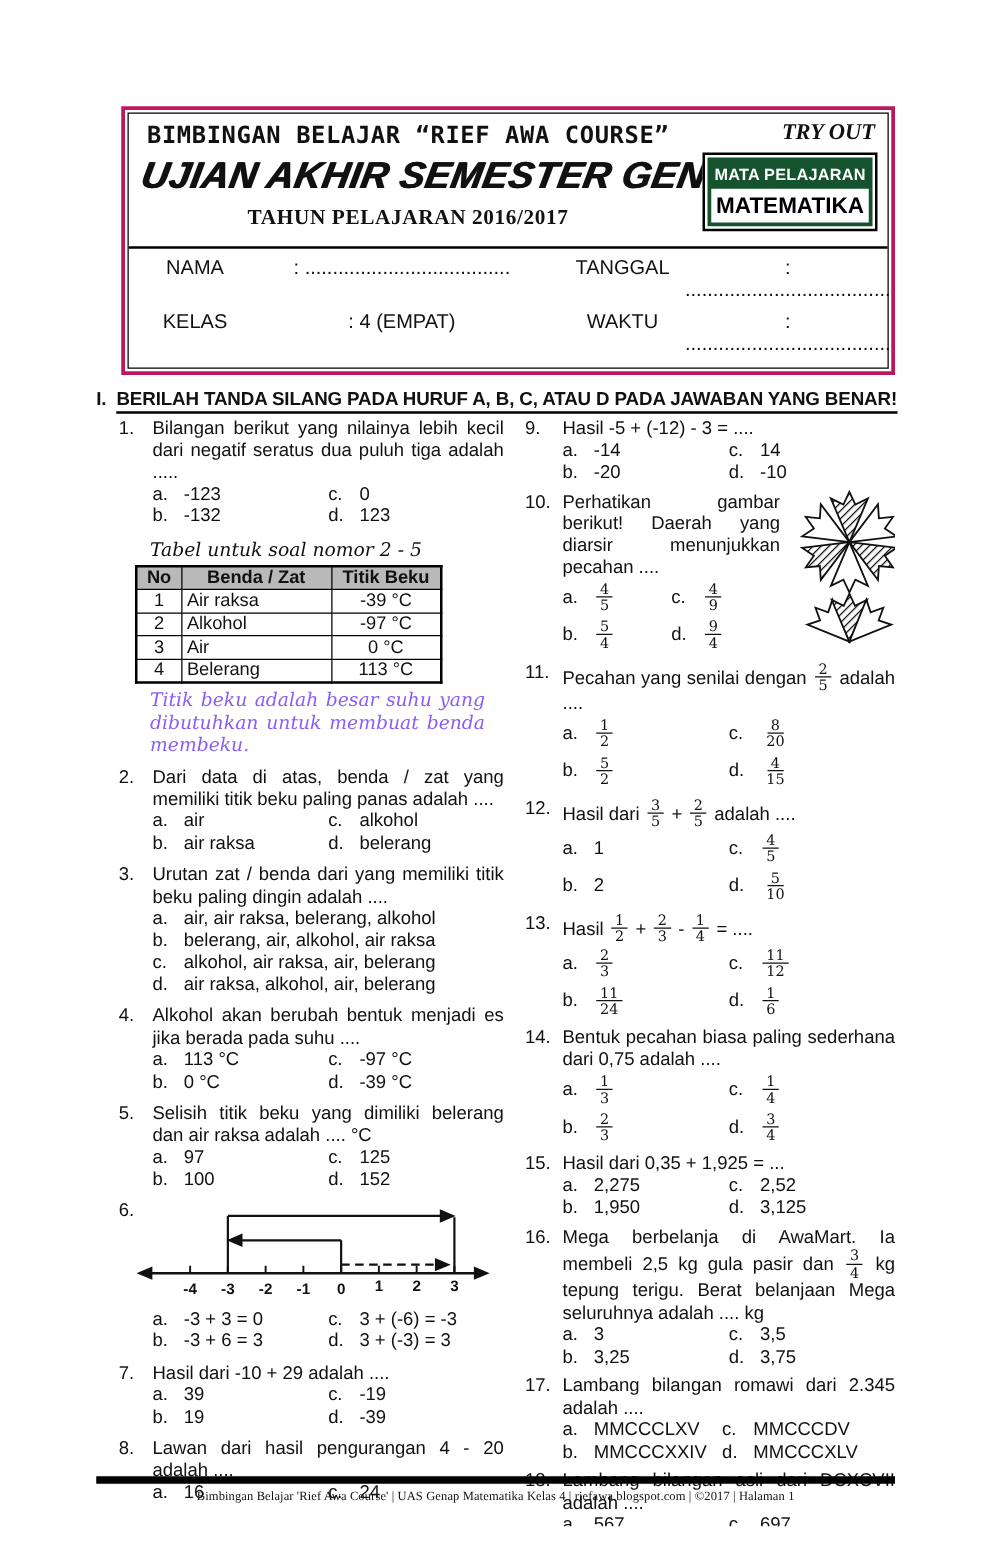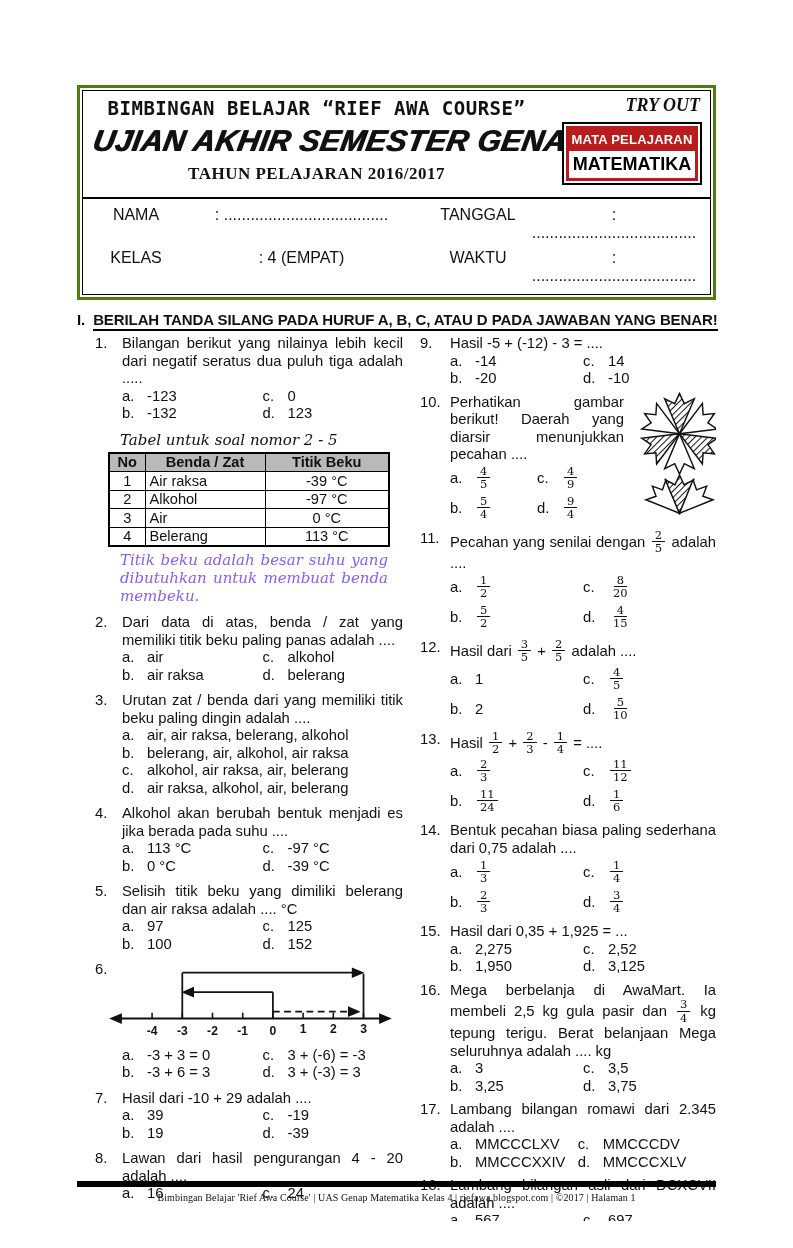--- a/index.html
+++ b/index.html
@@ -2,30 +2,30 @@
 <html style="--ink: #111111; --th-bg: #b9b9b9;"><head>
 <meta charset="utf-8">
 <style>
   :root{ --ink:#111111; --th-bg:#b9b9b9; }
   *{box-sizing:border-box;}
   html,body{margin:0;padding:0;background:#ffffff;}
   body{width:793px;height:1248px;font-family:"Liberation Sans",sans-serif;color:var(--ink);}
   .page{position:relative;width:793px;height:1248px;padding:0 77px;overflow:hidden;}
 
   
-  .hdr-outer{margin-top:85px;border:3px solid #4d7c0f;padding:2px;}
+  .hdr-outer{margin-top:85px;border:3px solid #be185d;padding:2px;margin-left:20px;}
   .hdr-inner{border:1px solid #000;position:relative;}
   .hdr-top{min-height:106px;padding:6px 170px 4px 10px;text-align:center;}
   .course-line{font-family:"DejaVu Sans Mono",monospace;font-weight:bold;font-size:19px;letter-spacing:.5px;white-space:nowrap;}
   .exam-title{font-weight:bold;font-style:italic;font-size:30px;letter-spacing:.5px;transform:skewX(-10deg);margin:5px 0 6px;white-space:nowrap;text-shadow:1px 0 0 var(--ink);}
   .year-line{font-family:"Liberation Serif",serif;font-weight:bold;font-size:17px;letter-spacing:.5px;}
   .hdr-right{position:absolute;top:4px;right:8px;width:140px;}
   .tryout{font-family:"Liberation Serif",serif;font-weight:bold;font-style:italic;font-size:18px;text-align:right;padding-right:2px;margin-bottom:6px;}
   .subject-box{border:2px solid #000;padding:2px;background:#fff;}
-  .subject-core{background:#b91c1c;padding:3px;}
+  .subject-core{background:#14532d;padding:3px;}
   .subject-label{color:#fff;font-weight:bold;font-size:13px;letter-spacing:.2px;padding:3px 0 4px;text-align:center;}
   .subject-value{background:#fff;color:#000;font-weight:bold;font-size:18px;text-align:center;padding:3px 0;}
   .hdr-divider{border-top:2.5px solid #000;}
   .hdr-fields{display:grid;grid-template-columns:78px 253px 100px 1fr;row-gap:7px;padding:7px 10px 9px 14px;font-size:16px;text-align:center;}
 
   
   .section-head{margin-top:11px;font-weight:bold;font-size:15px;letter-spacing:-.1px;white-space:nowrap;}
   .sec-num{margin-right:8px;}
   .sec-text{border-bottom:2.5px solid #000;padding-bottom:1px;}
 
@@ -48,21 +48,21 @@
   .olab{width:25px;flex:none;}
   .fracopts .opt{height:30px;}
 
   .frac{display:inline-flex;flex-direction:column;align-items:center;vertical-align:middle;font-family:"DejaVu Serif",serif;font-size:11.5px;line-height:1.08;margin:0 2px;position:relative;top:-1px;}
   .frac .fnum{border-bottom:1.3px solid var(--ink);padding:0 3px;}
   .frac .fden{padding:0 3px;}
 
   
   #table-block{margin:2px 0 9px 0;}
   .script-note{font-family:"DejaVu Serif",serif;font-style:italic;font-size:15px;margin-left:25px;margin-bottom:3px;}
-  table.freeze{border-collapse:collapse;margin-left:13px;width:282px;}
+  table.freeze{border-collapse:collapse;margin-left:13px;width:246px;}
   table.freeze th,table.freeze td{border:1.6px solid #000;font-size:14.6px;line-height:16.5px;padding:.5px 4px;}
   table.freeze{border:2.2px solid #000;}
   table.freeze th{background:var(--th-bg);font-weight:bold;text-align:center;}
   td.c-no{width:36px;text-align:center;}
   td.c-zat{width:120px;text-align:left;padding-left:8px;}
   td.c-tb{text-align:center;}
   .script-caption{font-family:"DejaVu Serif",serif;font-style:italic;font-size:15px;line-height:18px;text-align:justify;margin:4px 15px 0 25px;color:#8b5cf6;}
 
   
   #numberline-fig{margin:2px 0 3px -14px;}

